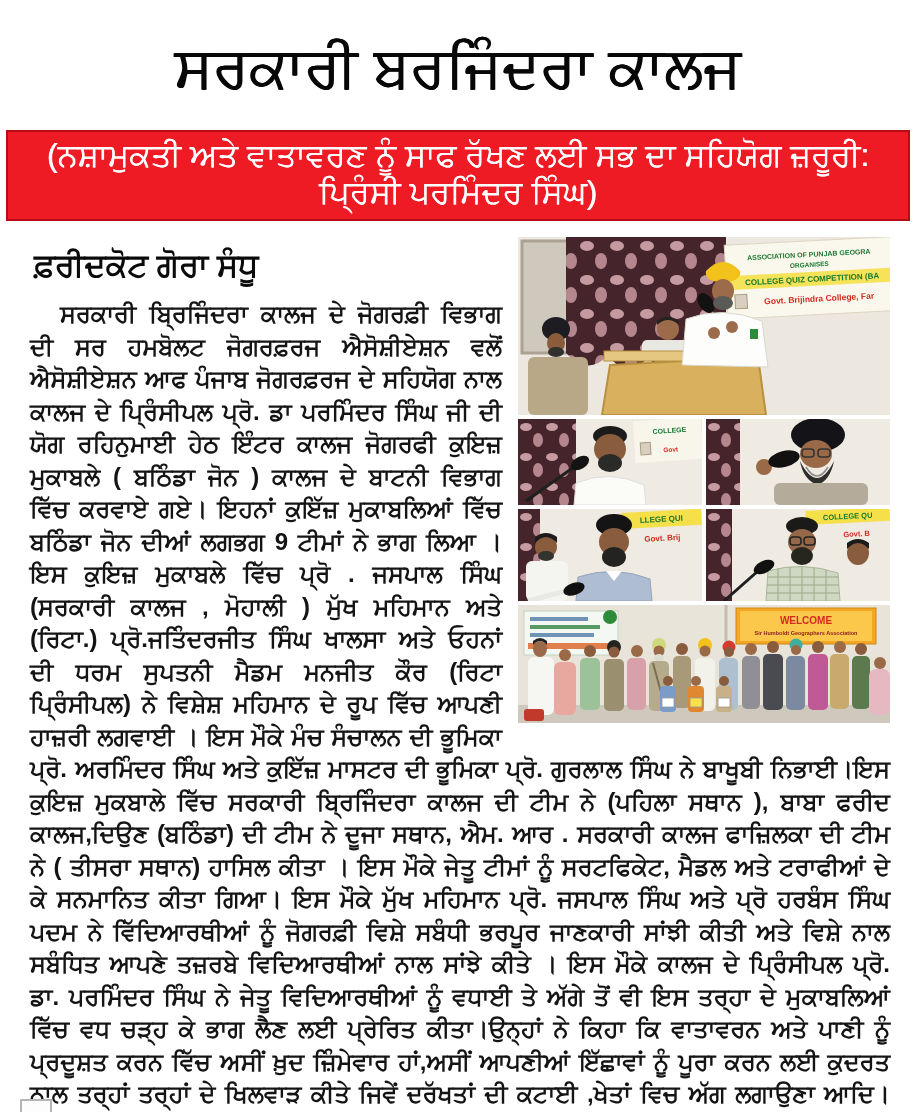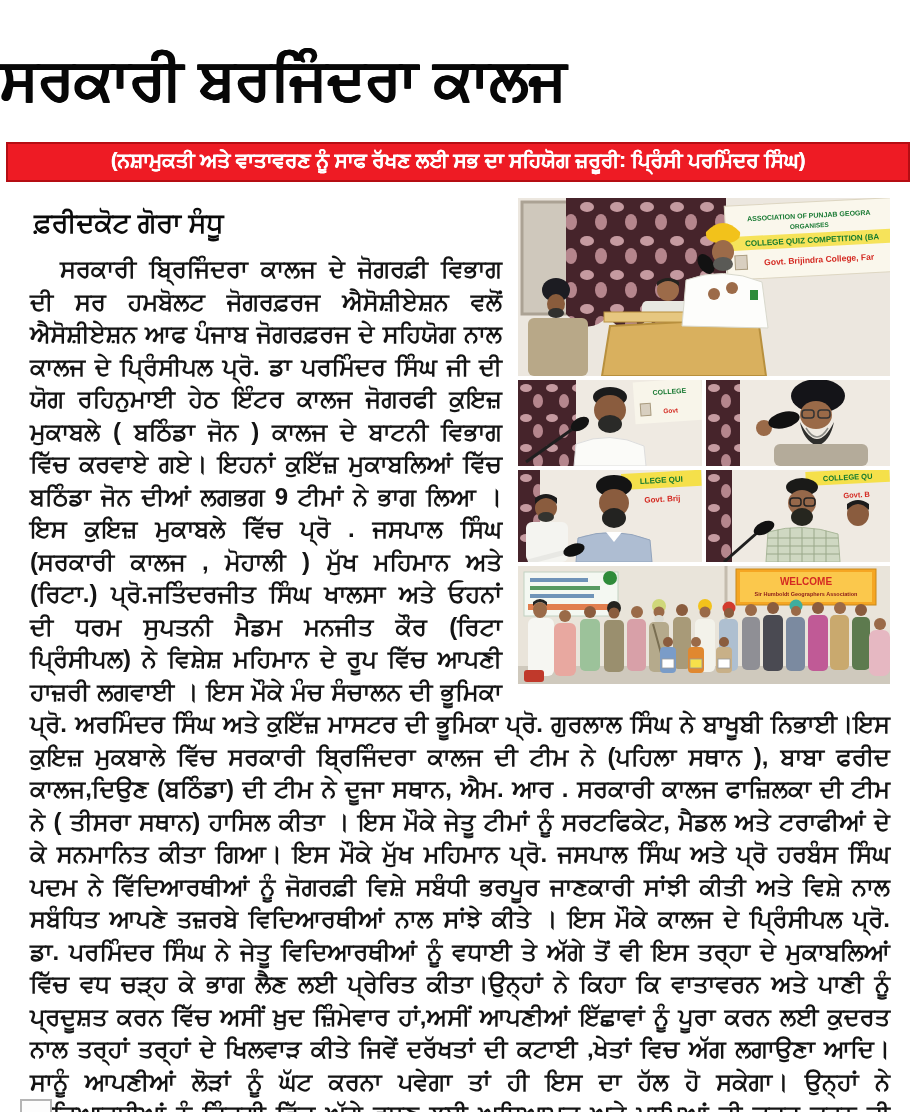--- a/index.html
+++ b/index.html
@@ -3,40 +3,40 @@
 <meta charset="utf-8">
 <style>
   * { margin:0; padding:0; box-sizing:border-box; }
   html,body { background:#ffffff; }
   .page {
     width:916px; height:1112px; position:relative; overflow:hidden;
     background:#ffffff; color:#0d0d0d;
     font-family:"Liberation Sans","DejaVu Sans",sans-serif;
   }
   .headline {
-    font-weight:700; color:#070707;
-    font-size:57px; line-height:102px; padding-top:28px;
+    text-align:center; font-weight:400; color:#070707;
+    font-size:57px; line-height:102px; padding-top:16px;
     letter-spacing:0.5px;
     text-shadow:0.7px 0 #070707, -0.7px 0 #070707;
   }
   .subhead {
     margin:12px 6px 0 6px;
     background:#ee1b24; border:2px solid #b50d13;
-    color:#ffffff; font-weight:700; font-size:20px;
+    color:#ffffff; font-weight:400; font-size:32px;
     text-align:center; padding:5px 4px 8px 4px;
     text-shadow:0.4px 0 #fff;
   }
   .article { padding:12px 26px 0 30px; }
   .collage {
     float:right; width:372px; margin:4px 0 10px 16px;
     display:flex; flex-direction:column; gap:4px;
   }
   .row2 { display:flex; gap:4px; }
   .ph svg { display:block; }
-  .byline { font-size:27px; font-weight:700; margin:14px 0 14px 4px; color:#0a0a0a; }
+  .byline { font-size:32px; font-weight:700; margin:14px 0 14px 4px; color:#0a0a0a; }
   .body-text {
     font-size:24px; line-height:32.5px; font-weight:700;
     text-align:justify; text-indent:30px; color:#141414;
     word-spacing:1px;
   }
   .corner-box {
     position:absolute; left:20px; bottom:-4px; width:32px; height:17px;
     border:2px solid #b5b5b5; background:#fdfdfd;
   }
   svg text { font-family:"Liberation Sans","DejaVu Sans",sans-serif; }

